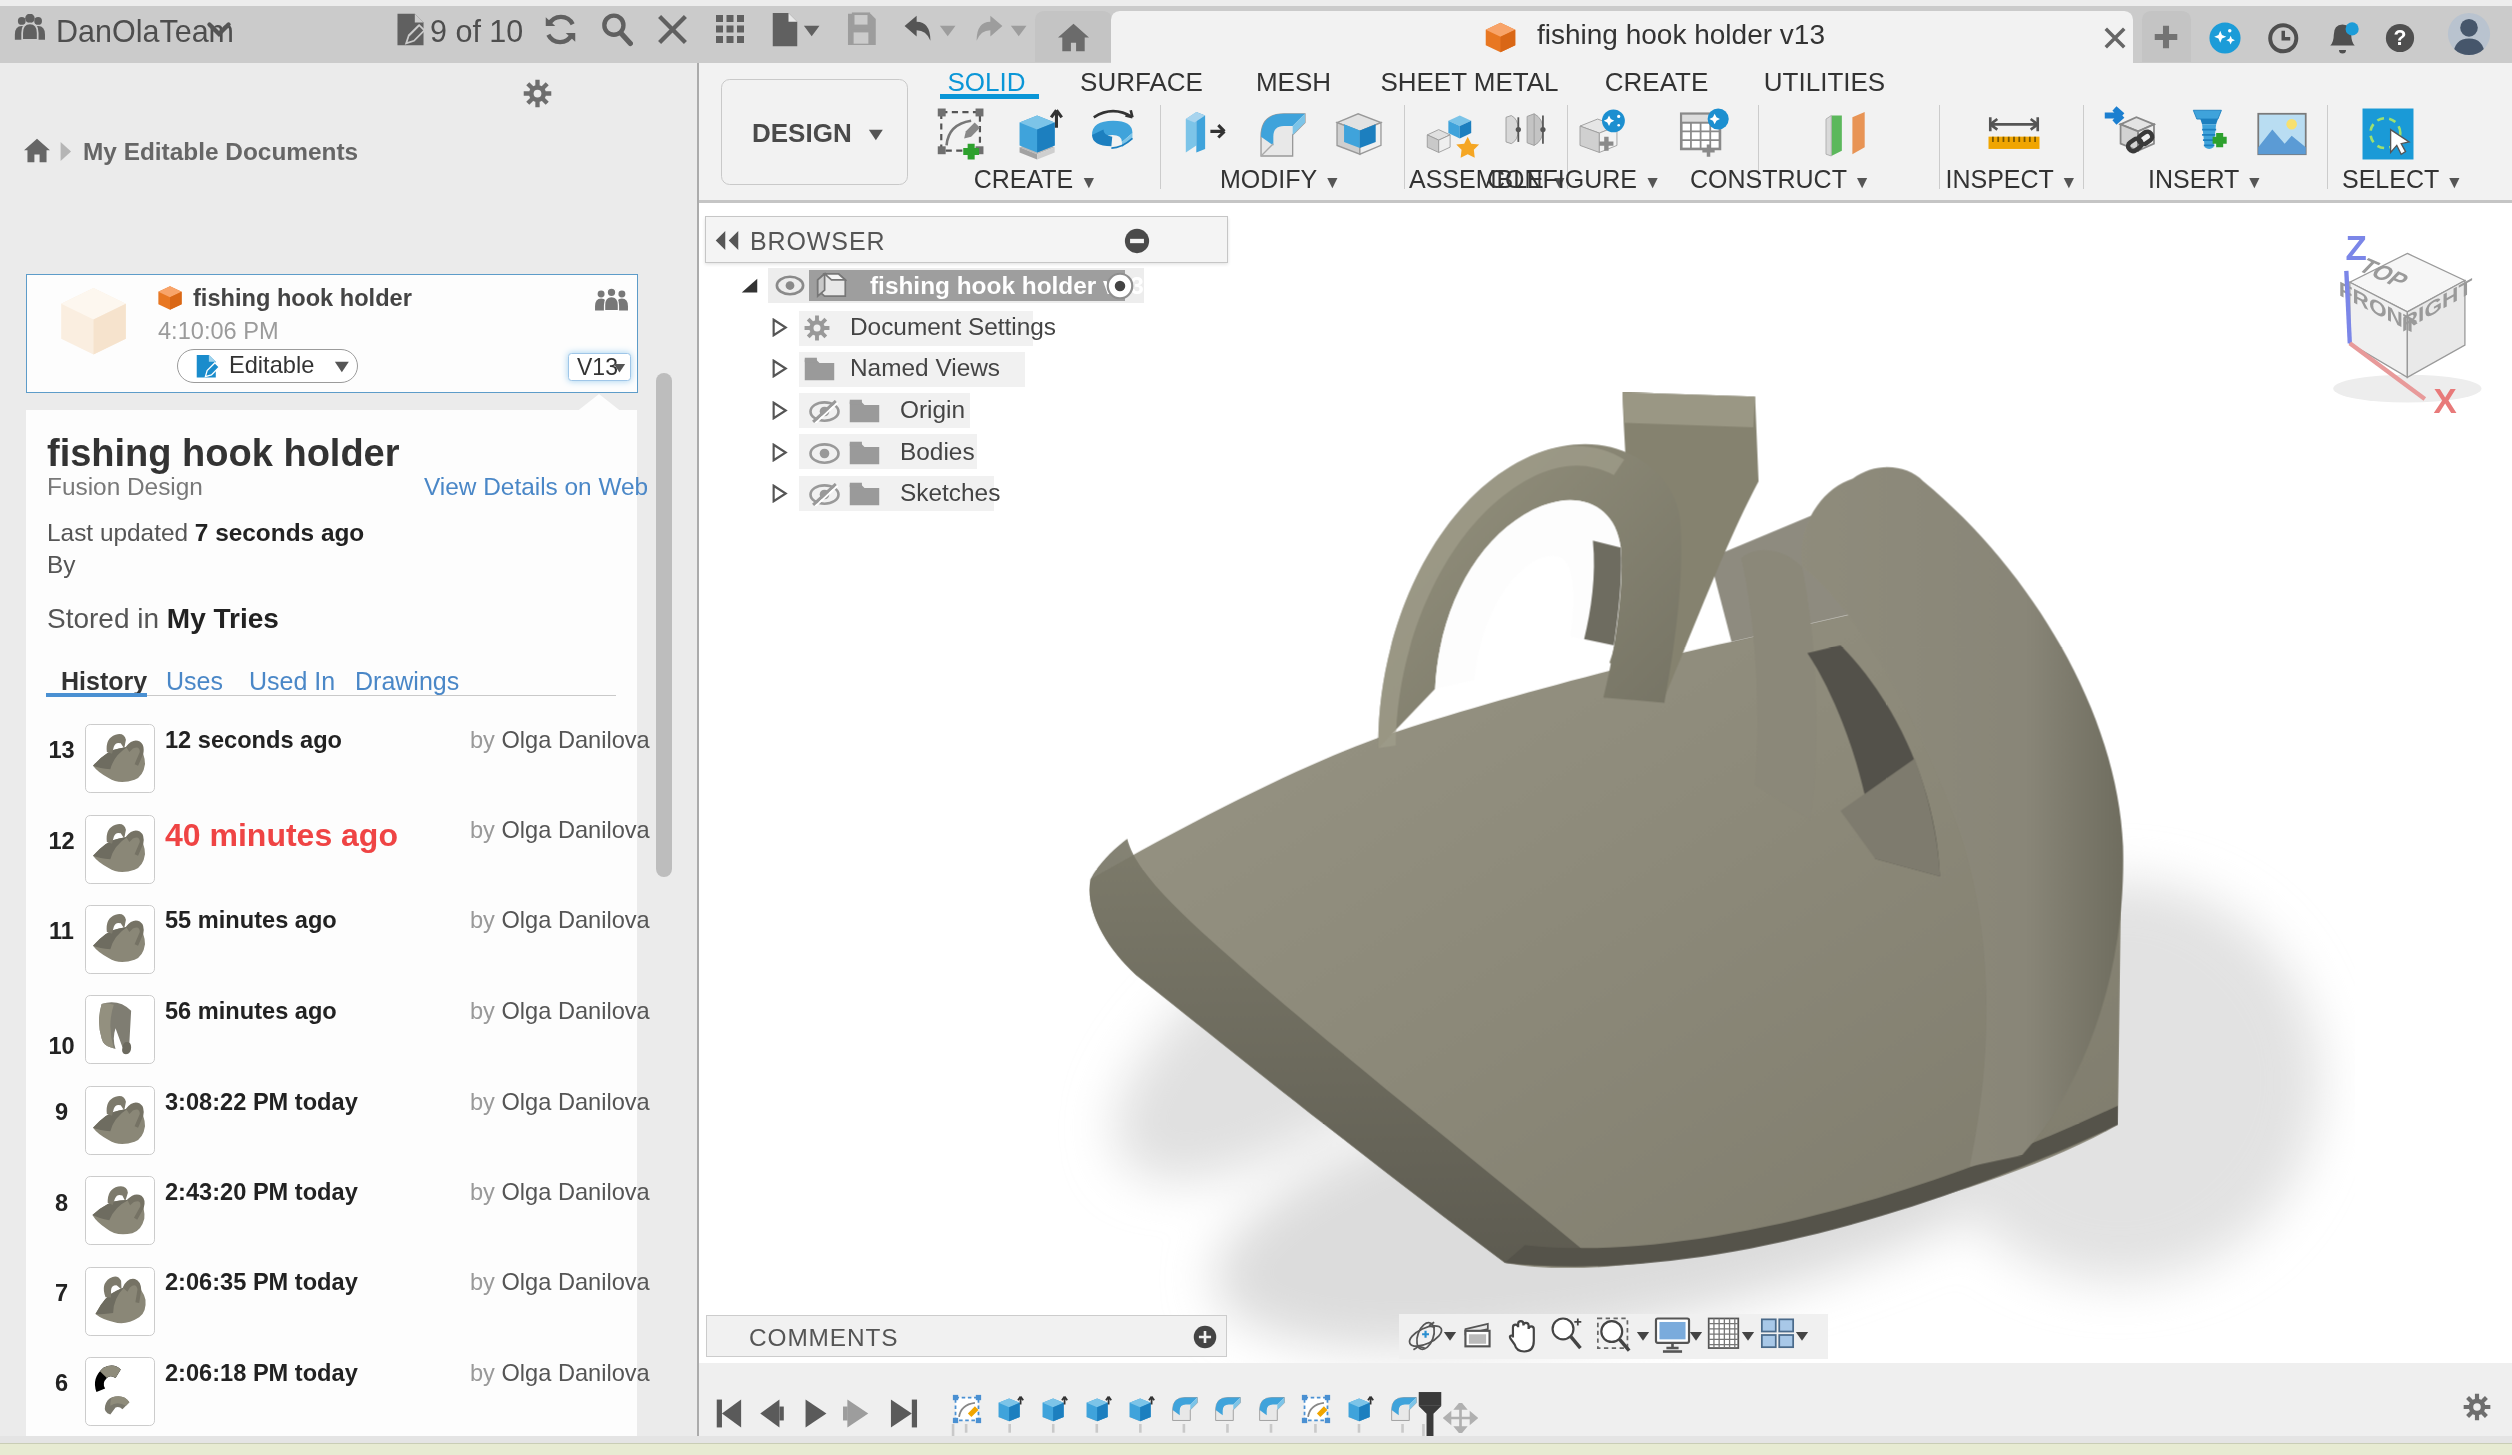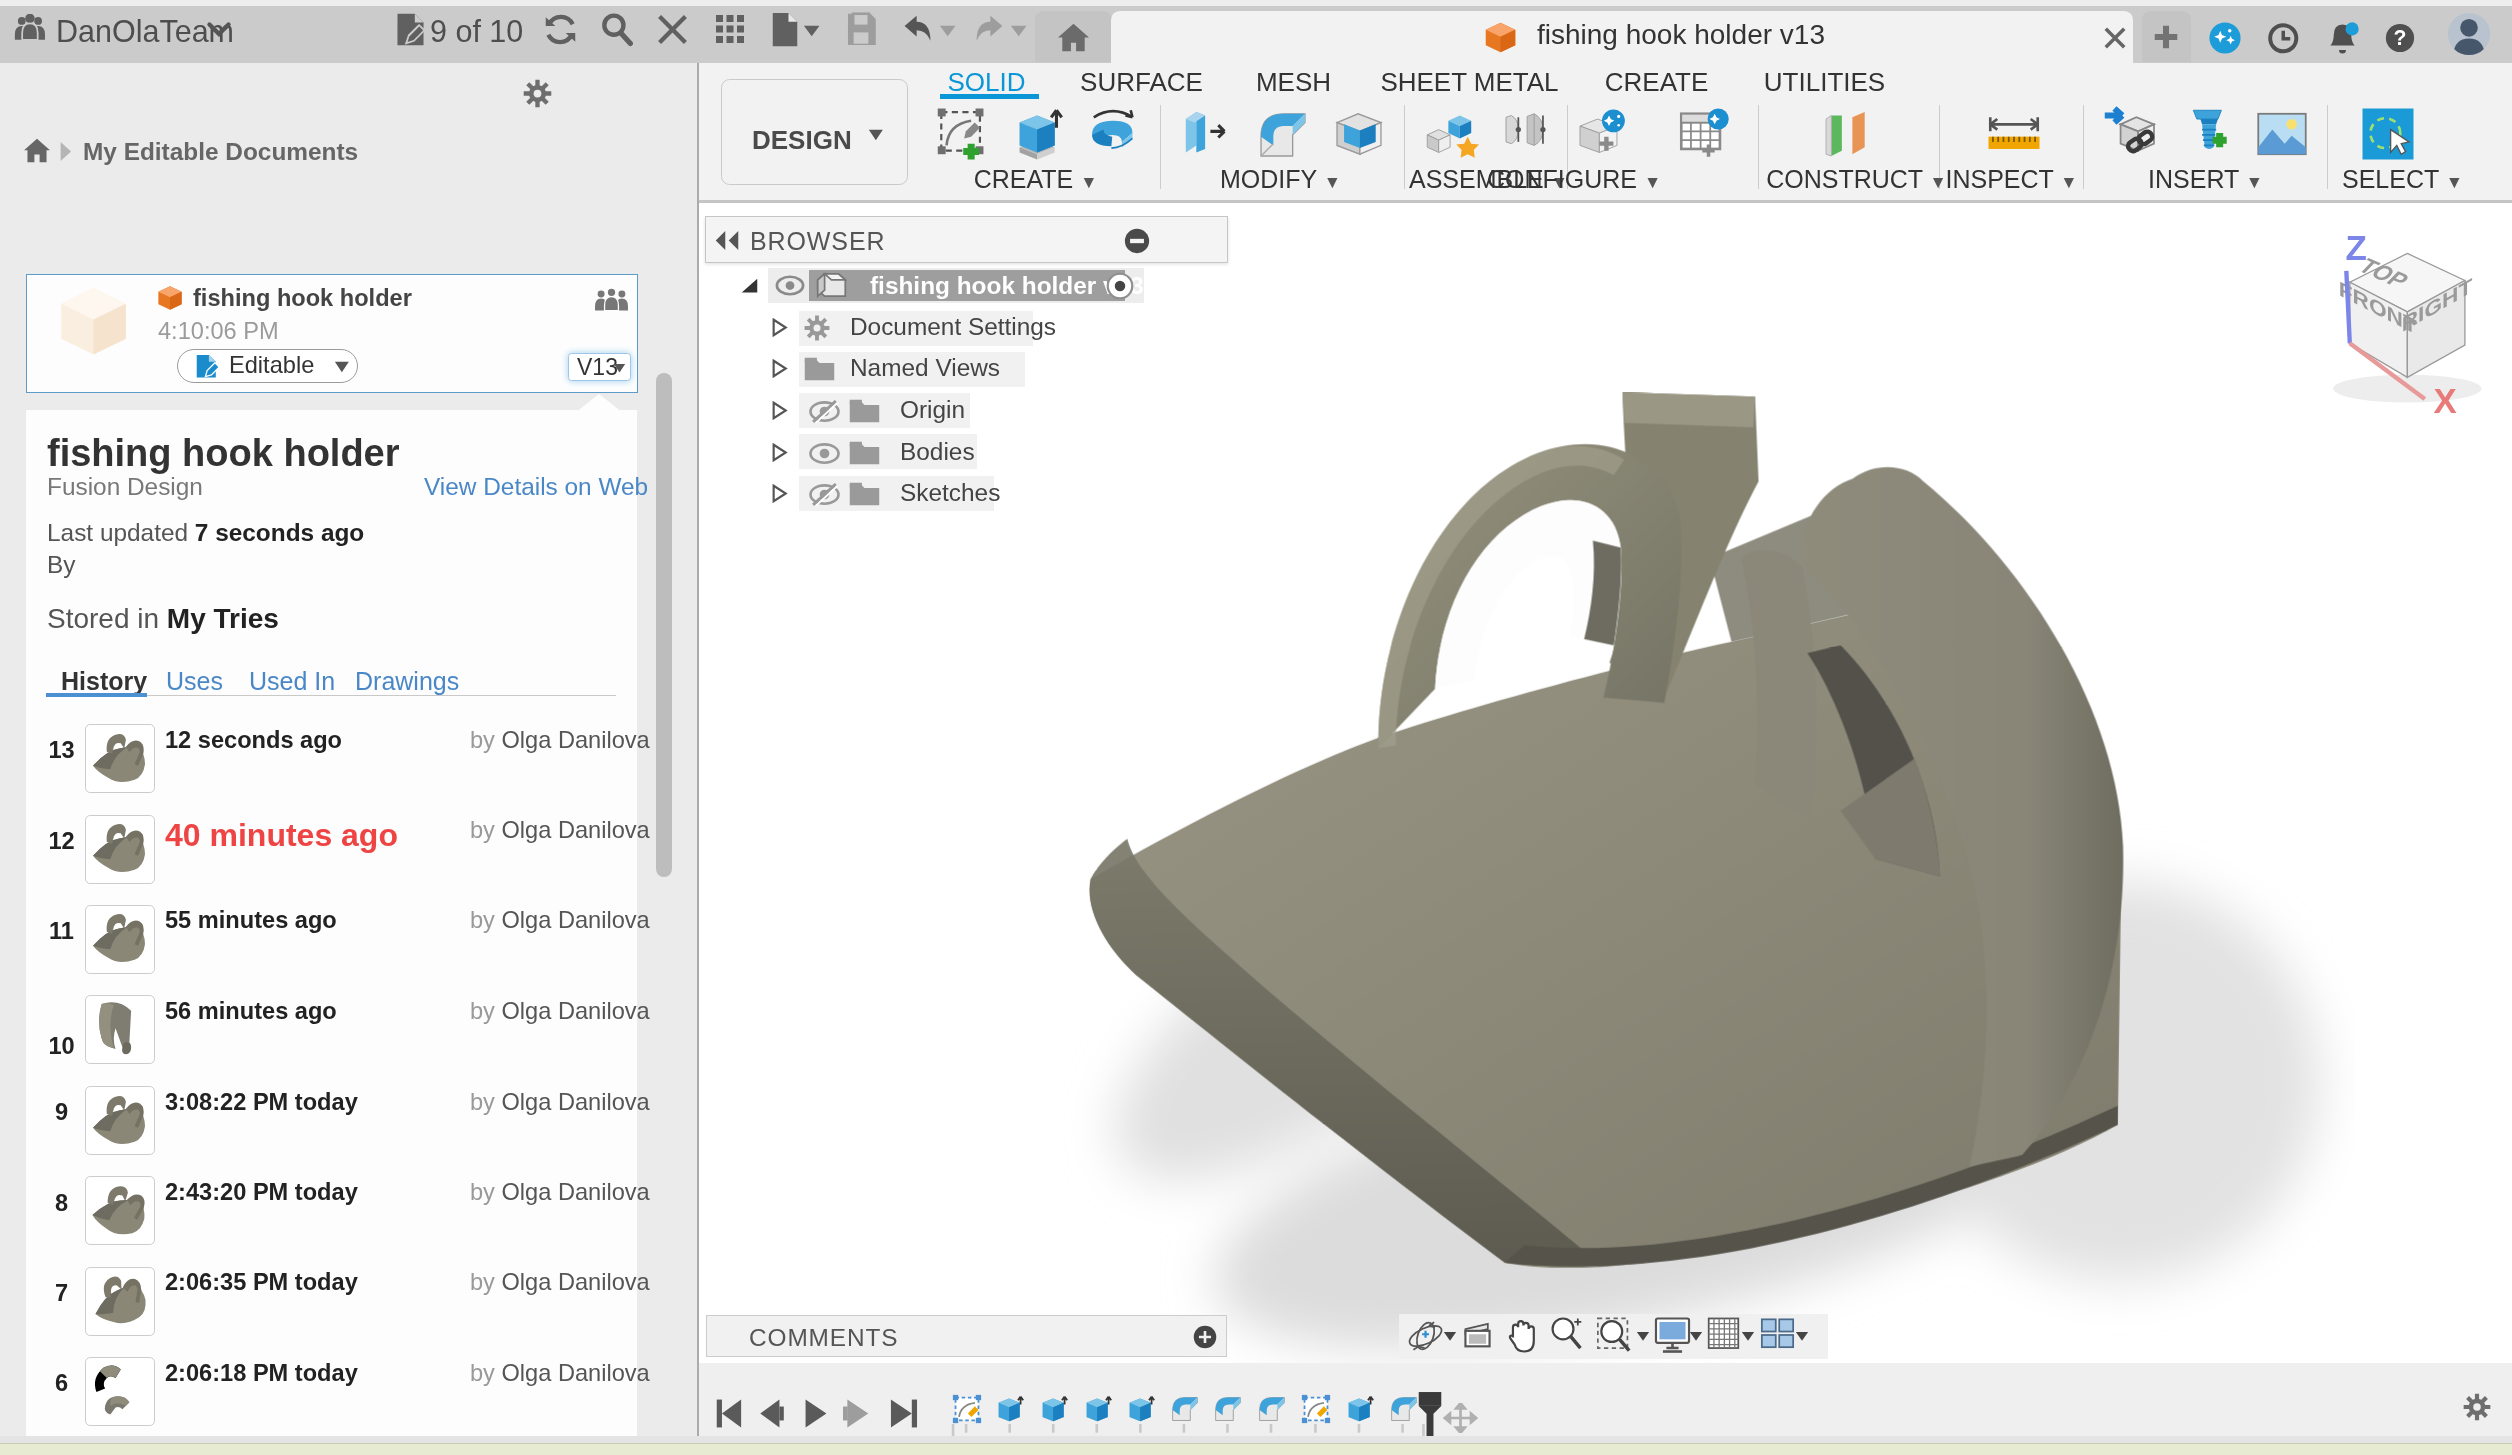--- a/index.html
+++ b/index.html
@@ -306,21 +306,21 @@
  <path d="M30 44 q14-4 20 6 l-4 4 q-10-6 -18 0 q0-8 2-10z" fill="#8f8c7b"></path>
     </svg>
 <div class="abs" style="left:165px;top:1360px;font-size:23.6px;font-weight:bold;color:#222;">2:06:18 PM today</div>
 <div class="abs" style="left:470px;top:1360px;font-size:23.6px;color:#999;">by <span style="color:#555;">Olga Danilova</span></div>
 
 <div class="abs" style="left:656px;top:373px;width:15.7px;height:504px;background:#bdbdbd;border-radius:7.9px;"></div>
 
 <div class="abs" style="left:699px;top:63px;width:1814px;height:138px;background:#f2f2f2;"></div>
 <div class="abs" style="left:699px;top:200px;width:1814px;height:2.6px;background:#c5c5c5;"></div>
 <div class="abs" style="left:721px;top:79px;width:187px;height:106px;background:#f2f2f2;border:1.7px solid #c9c9c9;border-radius:8.7px;"></div>
-<div class="abs" style="left:752px;top:118px;font-size:26px;font-weight:bold;color:#4a4a4a;margin-top:7px;">DESIGN</div>
+<div class="abs" style="left:752px;top:118px;font-size:26px;font-weight:bold;color:#4a4a4a;">DESIGN</div>
 <svg class="abs" style="left:868px;top:129px" width="15.7" height="12.2" viewBox="0 0 18 14">
  <path d="M1 1 h16 l-8 12z" fill="#555"></path>
     </svg>
 <div class="abs" style="left:812px;top:67px;width:349px;text-align:center;font-size:26px;color:#0a96d7;">SOLID</div>
     <div class="abs" style="left:967px;top:67px;width:349px;text-align:center;font-size:26px;color:#333;">SURFACE</div>
     <div class="abs" style="left:1119px;top:67px;width:349px;text-align:center;font-size:26px;color:#333;">MESH</div>
     <div class="abs" style="left:1295px;top:67px;width:349px;text-align:center;font-size:26px;color:#333;">SHEET METAL</div>
     <div class="abs" style="left:1482px;top:67px;width:349px;text-align:center;font-size:26px;color:#333;">CREATE</div>
     <div class="abs" style="left:1650px;top:67px;width:349px;text-align:center;font-size:26px;color:#333;">UTILITIES</div>
     <div class="abs" style="left:940px;top:94px;width:99px;height:5.2px;background:#0a96d7;"></div>
@@ -328,21 +328,21 @@
     <div class="abs" style="left:1404px;top:105px;width:0.9px;height:84px;background:#ccc;"></div>
     <div class="abs" style="left:1567px;top:105px;width:0.9px;height:84px;background:#ccc;"></div>
     <div class="abs" style="left:1758px;top:105px;width:0.9px;height:84px;background:#ccc;"></div>
     <div class="abs" style="left:1939px;top:105px;width:0.9px;height:84px;background:#ccc;"></div>
     <div class="abs" style="left:2083px;top:105px;width:0.9px;height:84px;background:#ccc;"></div>
     <div class="abs" style="left:2327px;top:105px;width:0.9px;height:84px;background:#ccc;"></div>
     <div class="abs" style="left:861px;top:165px;width:349px;text-align:center;font-size:25px;color:#333;">CREATE <span style="font-size:17.4px;color:#555;">▼</span></div>
     <div class="abs" style="left:1106px;top:165px;width:349px;text-align:center;font-size:25px;color:#333;">MODIFY <span style="font-size:17.4px;color:#555;">▼</span></div>
     <div class="abs" style="left:1314px;top:165px;width:349px;text-align:center;font-size:25px;color:#333;">ASSEMBLE <span style="font-size:17.4px;color:#555;">▼</span></div>
     <div class="abs" style="left:1487px;top:165px;width:349px;text-align:left;font-size:25px;color:#333;">CONFIGURE <span style="font-size:17.4px;color:#555;">▼</span></div>
-    <div class="abs" style="left:1674px;top:165px;width:349px;text-align:center;font-size:25px;color:#333;padding-left:16px;">CONSTRUCT <span style="font-size:17.4px;color:#555;">▼</span></div>
+    <div class="abs" style="left:1674px;top:165px;width:349px;font-size:25px;color:#333;padding-left:16px;">CONSTRUCT <span style="font-size:17.4px;color:#555;">▼</span></div>
     <div class="abs" style="left:1837px;top:165px;width:349px;text-align:center;font-size:25px;color:#333;">INSPECT <span style="font-size:17.4px;color:#555;">▼</span></div>
     <div class="abs" style="left:2031px;top:165px;width:349px;text-align:center;font-size:25px;color:#333;">INSERT <span style="font-size:17.4px;color:#555;">▼</span></div>
     <div class="abs" style="left:2228px;top:165px;width:349px;text-align:center;font-size:25px;color:#333;">SELECT <span style="font-size:17.4px;color:#555;">▼</span></div>
     <svg class="abs" style="left:936px;top:105px" width="58" height="58" viewBox="0 0 66 66">
  <rect x="6" y="8" width="44" height="44" fill="none" stroke="#555" stroke-width="2.5" stroke-dasharray="7 5"></rect>
  <rect x="2" y="4" width="9" height="9" fill="#6f6f6f"></rect>
       <rect x="45" y="4" width="9" height="9" fill="#6f6f6f"></rect>
  <rect x="2" y="47" width="9" height="9" fill="#6f6f6f"></rect>
       <rect x="45" y="47" width="9" height="9" fill="#6f6f6f"></rect>
  <path d="M12 46 Q14 22 40 18" stroke="#777" stroke-width="3" fill="none"></path>

